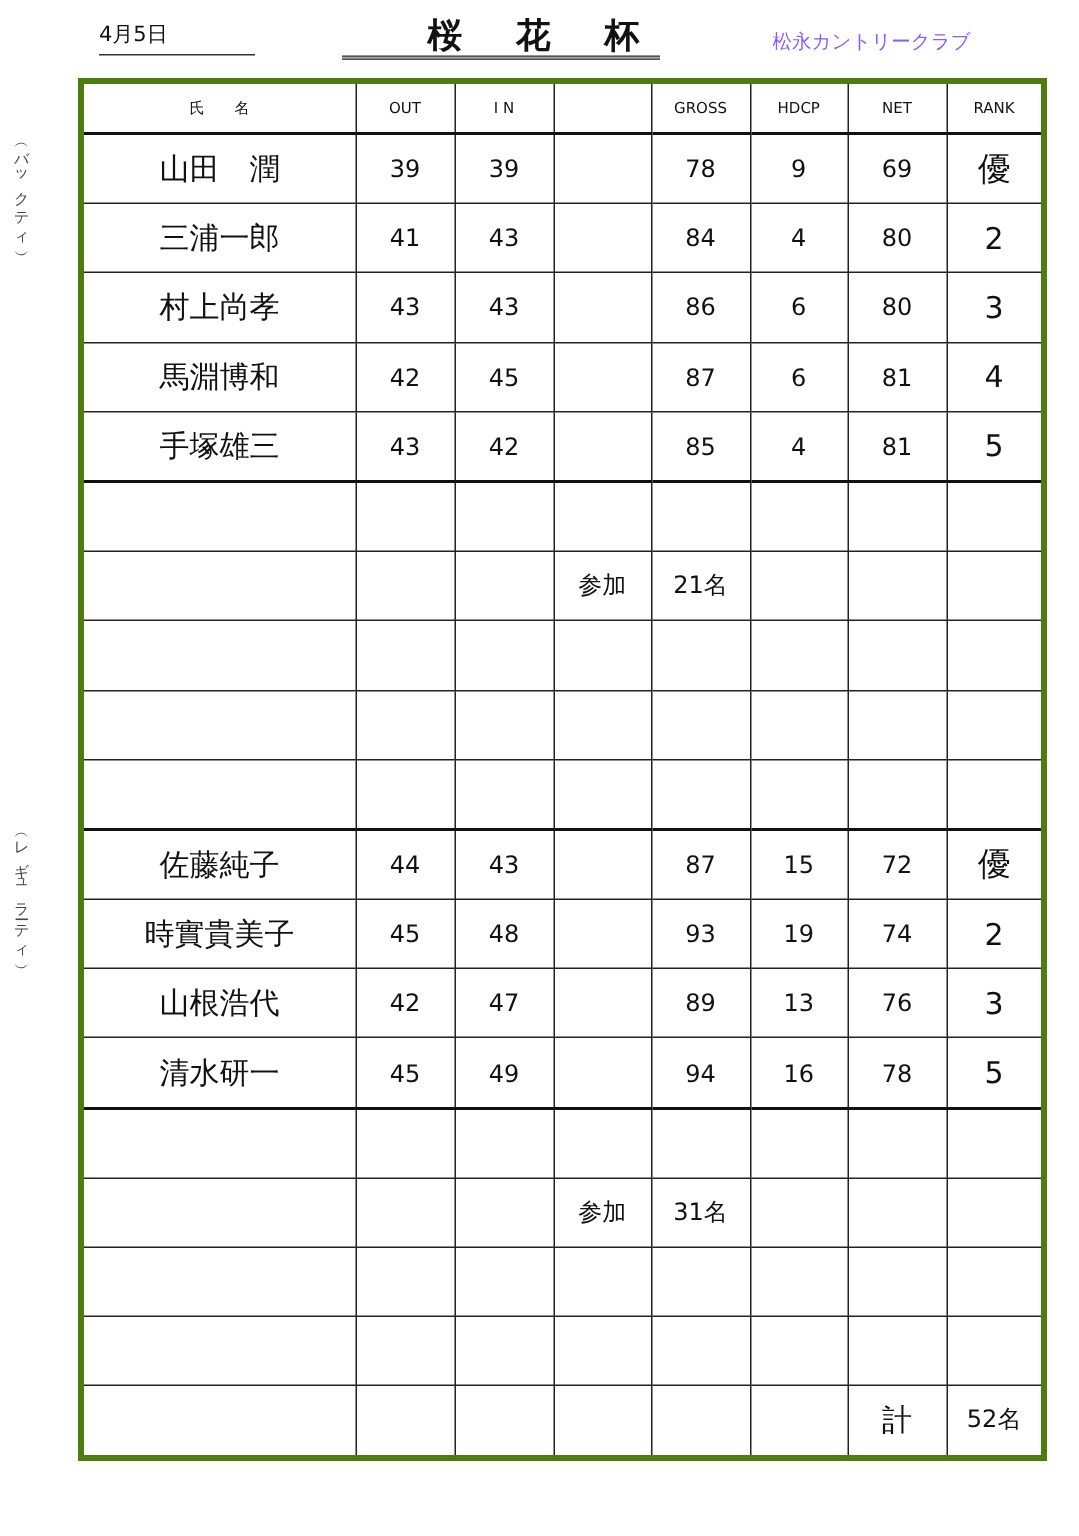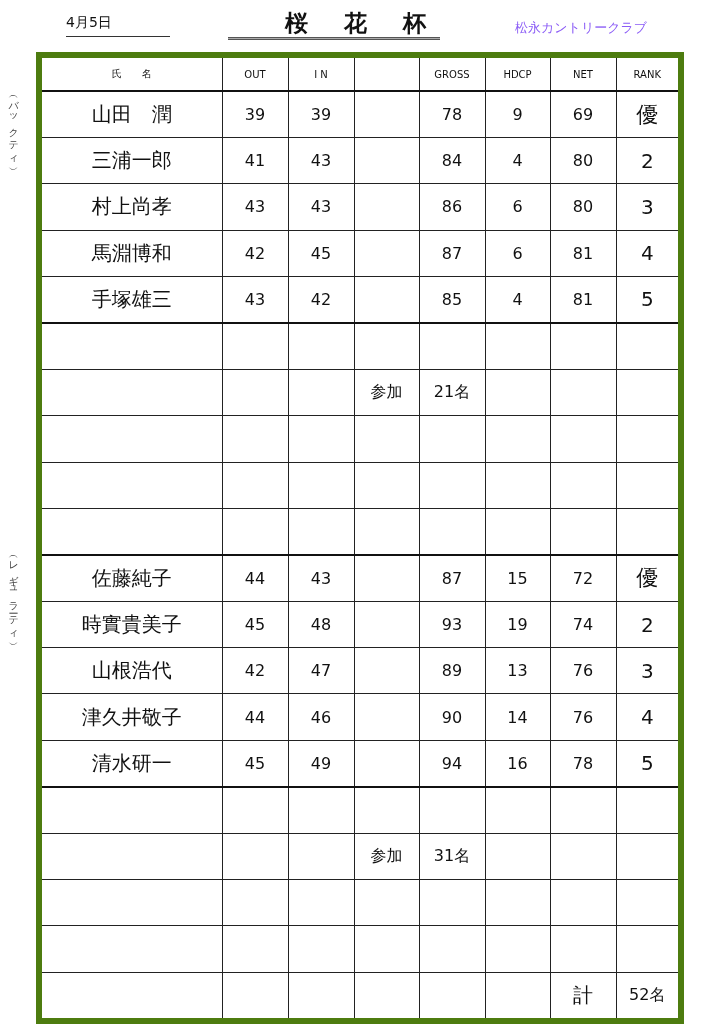--- a/index.html
+++ b/index.html
@@ -6,22 +6,22 @@
   body { width:719px; height:1024px; position:relative; overflow:hidden;
          font-family:"DejaVu Sans","Liberation Sans",sans-serif; color:#111; }
   .date { position:absolute; left:66px; top:14px; width:104px; text-align:left;
           font-size:14px; }
   .date-line { position:absolute; left:66px; top:36px; width:104px; height:1px; background:#333; }
   .title { position:absolute; left:228px; top:8px; width:212px; text-align:right;
            font-size:23px; font-weight:bold; letter-spacing:14px; font-family:"DejaVu Serif",serif; }
   .title-line { position:absolute; left:228px; top:37px; width:212px; height:3px;
                 border-top:1px solid #555; border-bottom:1px solid #555; background:#aaa; box-sizing:border-box; }
   .club { position:absolute; left:515px; top:19px; font-size:13px; color:#8b5cf6; }
-  .grid { position:absolute; left:36px; top:52px; border-collapse:collapse;
-          border:6px solid #4d7c0f; table-layout:fixed; }
+  .grid { position:absolute; left:52px; top:52px; border-collapse:collapse;
+          border:4px solid #4d7c0f; table-layout:fixed; }
   .grid td, .grid th { border:1px solid #222; padding:0; text-align:center; vertical-align:middle; }
   .grid th { height:32px; font-size:10px; font-weight:normal; }
   .grid td { height:45.2px; font-size:16px; }
   .grid td.name { font-size:20px; }
   .grid td.rank { font-size:20px; }
   .grid td.rank.win { font-size:22px; font-family:"DejaVu Serif",serif; }
   .grid tr.thick-bottom td { border-bottom:2px solid #111; }
   .grid th { border-bottom:2px solid #111; }
   .side-label { position:absolute; left:6px; width:14px; font-size:10px; color:#444;
                 writing-mode:vertical-rl; text-orientation:upright; letter-spacing:2px; }
@@ -187,30 +187,20 @@
       <tr>
         <td class="name">山根浩代</td>
         <td>42</td>
         <td>47</td>
         <td></td>
         <td>89</td>
         <td>13</td>
         <td>76</td>
         <td class="rank">3</td>
       </tr>
-      <tr>
-        <td class="name">津久井敬子</td>
-        <td>44</td>
-        <td>46</td>
-        <td></td>
-        <td>90</td>
-        <td>14</td>
-        <td>76</td>
-        <td class="rank">4</td>
-      </tr>
       <tr class="thick-bottom">
         <td class="name">清水研一</td>
         <td>45</td>
         <td>49</td>
         <td></td>
         <td>94</td>
         <td>16</td>
         <td>78</td>
         <td class="rank">5</td>
       </tr>

